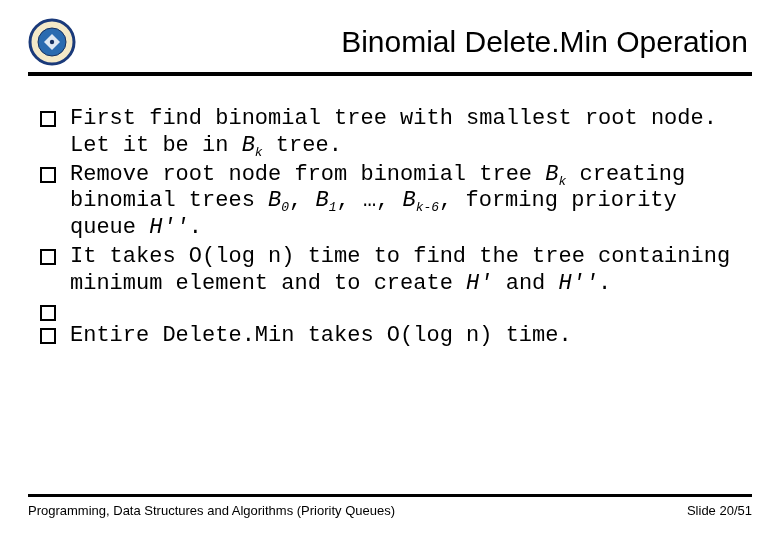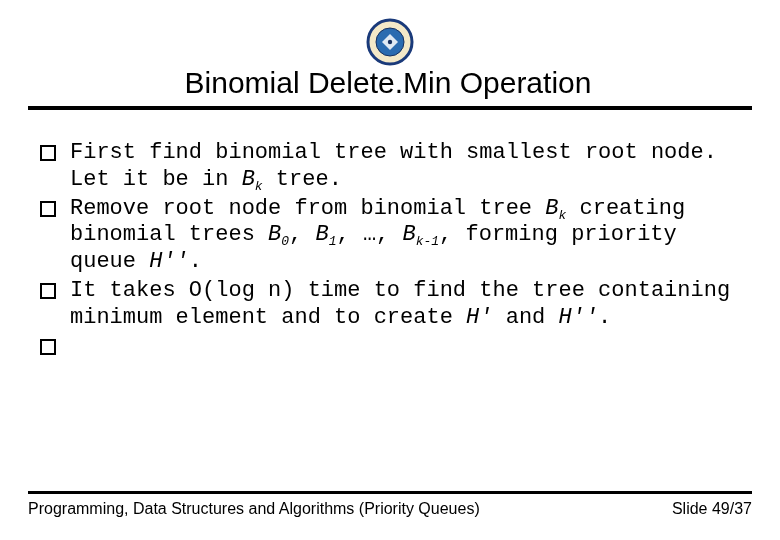--- a/index.html
+++ b/index.html
@@ -1,27 +1,27 @@
 <!DOCTYPE html>
 <html><head>
 <meta charset="utf-8">
 <style>
   * { margin: 0; padding: 0; box-sizing: border-box; }
   html, body { width: 780px; height: 540px; background: #fff; font-family: Arial, Helvetica, sans-serif; color: #000; }
   .slide { width: 780px; height: 540px; position: relative; padding: 18px 28px 0 28px; }
-  .header { display: flex; align-items: center; justify-content: space-between; padding-bottom: 6px; border-bottom: 4px solid #000; flex-direction: column; }
+  .header { display: flex; align-items: center; justify-content: space-between; padding-bottom: 6px; border-bottom: 4px solid #000; }
   .logo { width: 48px; height: 48px; flex: 0 0 48px; }
   .title { font-size: 30px; font-weight: 400; text-align: right; flex: 1; padding-right: 4px; }
   .body { padding: 30px 6px 0 12px; }
   .bullet-row { display: flex; align-items: flex-start; margin-bottom: 2px; }
   .bullet-icon { width: 16px; height: 16px; flex: 0 0 16px; margin-top: 5px; margin-right: 14px; border: 2px solid #000; background: #fff; }
   .bullet-text { font-size: 22px; line-height: 1.22; font-family: Liberation Mono, monospace; }
   .bullet-text i { font-style: italic; }
   .bullet-text sub { font-size: 13px; font-style: italic; vertical-align: sub; line-height: 0; }
-  .footer { position: absolute; left: 28px; right: 28px; bottom: 22px; border-top: 3px solid #000; padding-top: 6px; display: flex; justify-content: space-between; font-size: 16px; }
+  .footer { position: absolute; left: 28px; right: 28px; bottom: 22px; border-top: 3px solid #000; padding-top: 6px; display: flex; justify-content: space-between; font-size: 13px; }
 </style>
 </head>
 <body>
 
 <div class="slide">
 
   <div class="header">
     <div class="logo">
       <svg viewBox="0 0 48 48" width="48" height="48">
         <circle cx="24" cy="24" r="22" fill="#f4e9c8" stroke="#1a3a7a" stroke-width="3"></circle>
@@ -33,29 +33,33 @@
     <div class="title">Binomial Delete.Min Operation</div>
   </div>
 
   <div class="body">
       <div class="bullet-row">
         <div class="bullet-icon"></div>
         <div class="bullet-text">First find binomial tree with smallest root node. Let it be in <i>B<sub>k</sub></i> tree.</div>
       </div>
       <div class="bullet-row">
         <div class="bullet-icon"></div>
-        <div class="bullet-text">Remove root node from binomial tree <i>B<sub>k</sub></i> creating binomial trees <i>B<sub>0</sub></i>, <i>B<sub>1</sub></i>, …, <i>B<sub>k-1</sub></i>, forming priority queue <i>H''</i>.</div>
+        <div class="bullet-text">Remove root node from binomial tree <i>B<sub>k</sub></i> creating binomial trees <i>B<sub>0</sub></i>, <i>B<sub>1</sub></i>, …, <i>B<sub>k-6</sub></i>, forming priority queue <i>H''</i>.</div>
       </div>
       <div class="bullet-row">
         <div class="bullet-icon"></div>
         <div class="bullet-text">It takes O(log n) time to find the tree containing minimum element and to create <i>H'</i> and <i>H''</i>.</div>
       </div>
       <div class="bullet-row">
         <div class="bullet-icon"></div>
       </div>
+      <div class="bullet-row">
+        <div class="bullet-icon"></div>
+        <div class="bullet-text">Entire Delete.Min takes O(log n) time.</div>
+      </div>
     </div>
 
   <div class="footer">
     <span>Programming, Data Structures and Algorithms  (Priority Queues)</span>
-    <span>Slide 49/37</span>
+    <span>Slide 20/51</span>
   </div>
 
 </div>
 
 </body></html>

